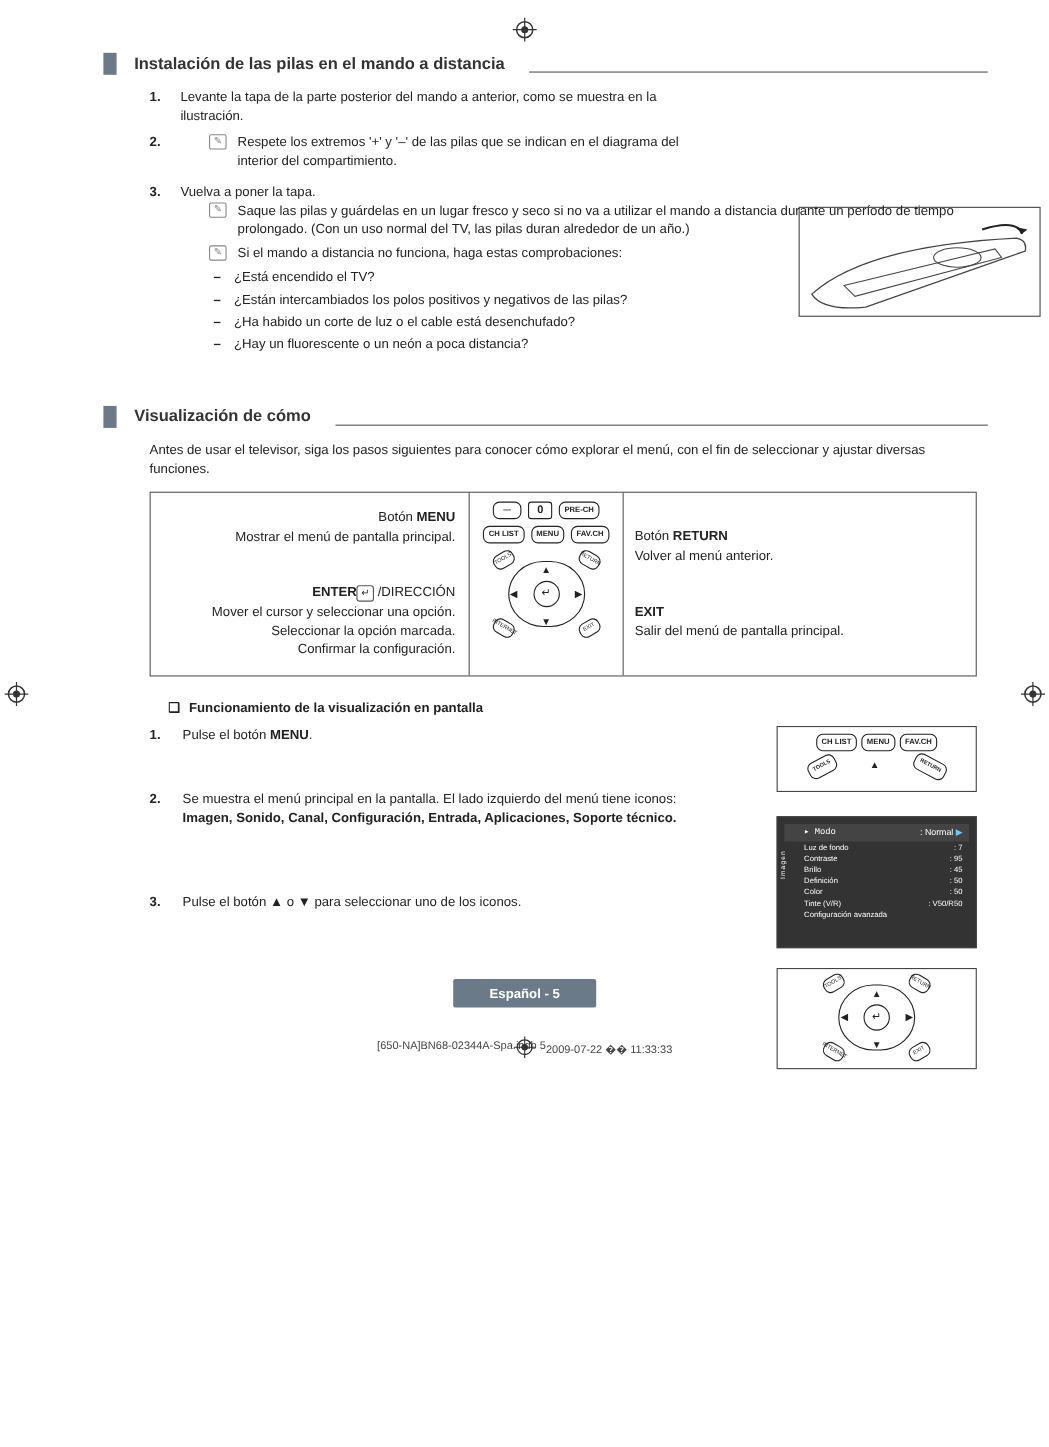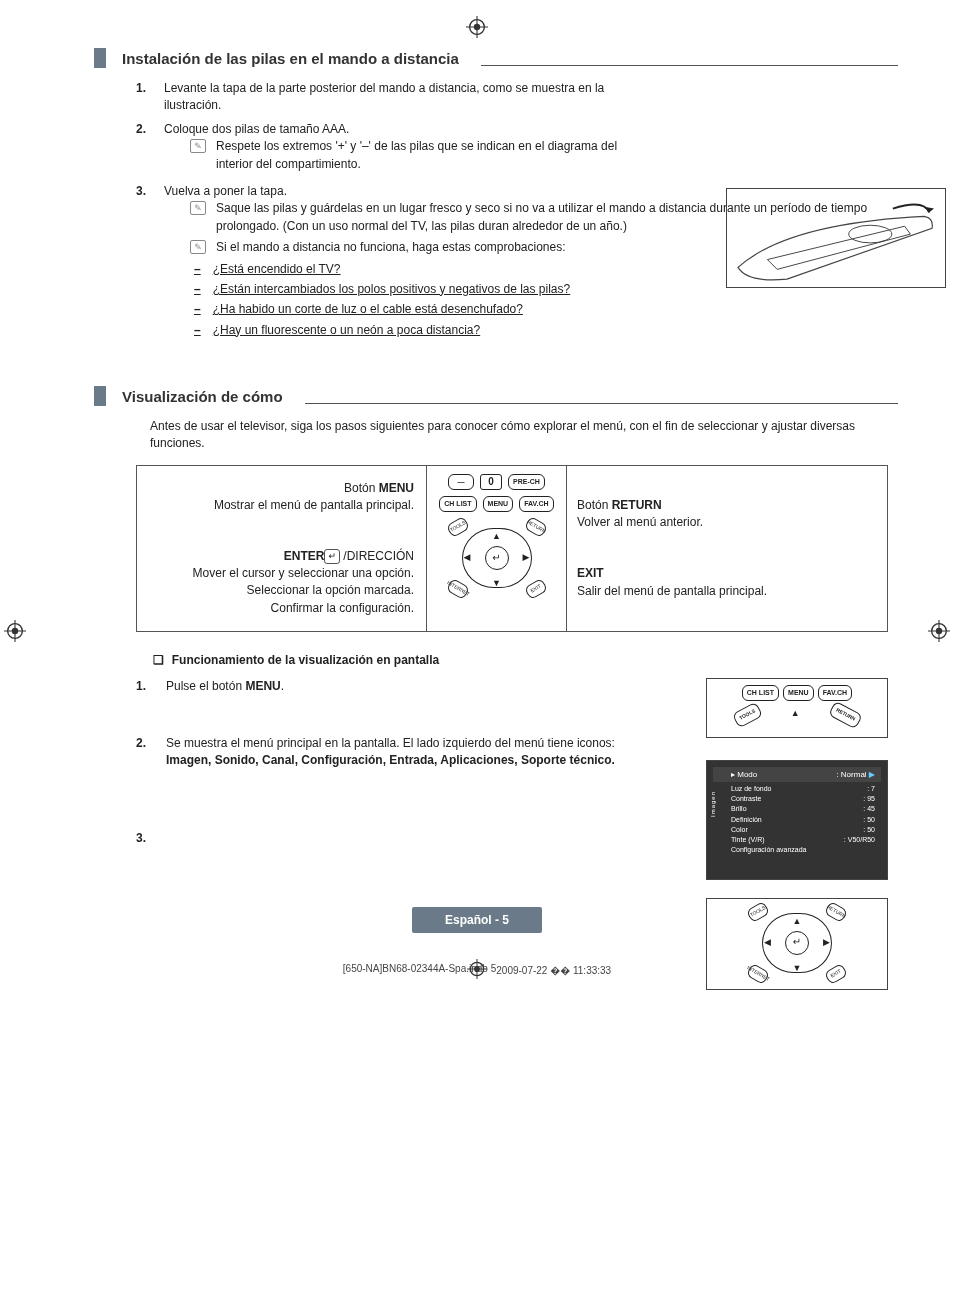--- a/index.html
+++ b/index.html
@@ -56,32 +56,32 @@
   .ol-num { list-style: none; padding-left: 0; }
   .ol-num > li { display: flex; gap: 10px; margin-bottom: 6px; }
   .ol-num .num { font-weight: bold; min-width: 18px; }
   .note-list { list-style: none; padding-left: 26px; }
   .note-list > li { display: flex; gap: 10px; margin-bottom: 4px; }
   .note-icon {
     width: 16px; height: 14px; border: 1.2px solid #888; border-radius: 2px;
     font-size: 9px; display:flex; align-items:center; justify-content:center;
     color:#888; flex:0 0 auto; margin-top:1px;
   }
-  .dash-list { list-style:none; padding-left: 30px; text-decoration: underline; }
+  .dash-list { list-style:none; padding-left: 30px; }
   .dash-list li::before { content:"–"; margin-right: 12px; font-weight:bold; }
   .dash-list li { margin-bottom: 3px; }
   .battery-figure {
     position: absolute;
     right: 8px;
     top: 140px;
     width: 220px;
     height: 100px;
     border: 1px solid #444;
   }
-  .intro { margin-bottom: 12px; margin-left: 14px; }
+  .intro { margin-bottom: 12px; }
   .remote-diagram {
     border: 1px solid #555;
     margin-top: 10px;
     display: flex;
   }
   .diagram-left {
     width: 290px;
     border-right: 1px solid #555;
     padding: 14px 12px 14px 8px;
     text-align: right;
@@ -192,26 +192,25 @@
   <div class="section-heading">
     <div class="heading-bar"></div>
     <div class="heading-title">Instalación de las pilas en el mando a distancia</div>
     <div class="heading-line"></div>
   </div>
 
   <div class="content">
     <ol class="ol-num">
       <li>
         <span class="num">1.</span>
-        <span style="max-width:460px;display:inline-block;">Levante la tapa de la parte posterior del mando a distancia, como se muestra en la ilustración.</span>
+        <span style="max-width:460px;display:inline-block;">Levante la tapa de la parte posterior del mando a anterior, como se muestra en la ilustración.</span>
       </li>
       <li>
         <span class="num">2.</span>
         <div style="flex:1">
-          <div>Coloque dos pilas de tamaño AAA.</div>
           <ul class="note-list">
             <li>
               <span class="note-icon">✎</span>
               <span style="max-width:440px;display:inline-block;">Respete los extremos '+' y '–' de las pilas que se indican en el diagrama del interior del compartimiento.</span>
             </li>
           </ul>
         </div>
       </li>
       <li>
         <span class="num">3.</span>
@@ -303,41 +302,42 @@
         <div class="step">
           <span class="num">1.</span>
           <div class="step-text"><span>Pulse el botón </span><b>MENU</b><span>.</span></div>
         </div>
         <div class="step" style="margin-top:30px;">
           <span class="num">2.</span>
           <div class="step-text"><span>Se muestra el menú principal en la pantalla. El lado izquierdo del menú tiene iconos: </span><b>Imagen, Sonido, Canal, Configuración, Entrada, Aplicaciones, Soporte técnico.</b></div>
         </div>
         <div class="step" style="margin-top:60px;">
           <span class="num">3.</span>
+          <div class="step-text"><span>Pulse el botón ▲ o ▼ para seleccionar uno de los iconos.</span></div>
         </div>
       </div>
 
       <div class="thumb thumb1">
         <div style="display:flex;gap:4px;justify-content:center;padding-top:6px;">
           <span class="btn-pill">CH LIST</span>
           <span class="btn-pill">MENU</span>
           <span class="btn-pill">FAV.CH</span>
         </div>
         <div style="display:flex;justify-content:center;gap:30px;padding-top:6px;">
           <span class="btn-pill" style="transform:rotate(-28deg);font-size:5px;">TOOLS</span>
           <span style="font-size:9px;">▲</span>
           <span class="btn-pill" style="transform:rotate(28deg);font-size:5px;">RETURN</span>
         </div>
       </div>
 
       <div class="thumb thumb2">
         <div class="osd">
           <div style="position:absolute;left:2px;top:30px;writing-mode:vertical-rl;transform:rotate(180deg);font-size:6px;letter-spacing:1px;">Imagen</div>
           <div class="osd-head">
-            <span style="margin-left:12px;">▸ <span>Modo</span></span>
+            <span style="margin-left:12px;font-family:Liberation Mono, monospace;">▸ <span>Modo</span></span>
             <span><span>: Normal</span> <span style="color:#6cf">▶</span></span>
           </div>
           <div class="osd-row">
               <span style="margin-left:12px;">Luz de fondo</span>
               <span>: 7</span>
             </div>
           <div class="osd-row">
               <span style="margin-left:12px;">Contraste</span>
               <span>: 95</span>
             </div>

